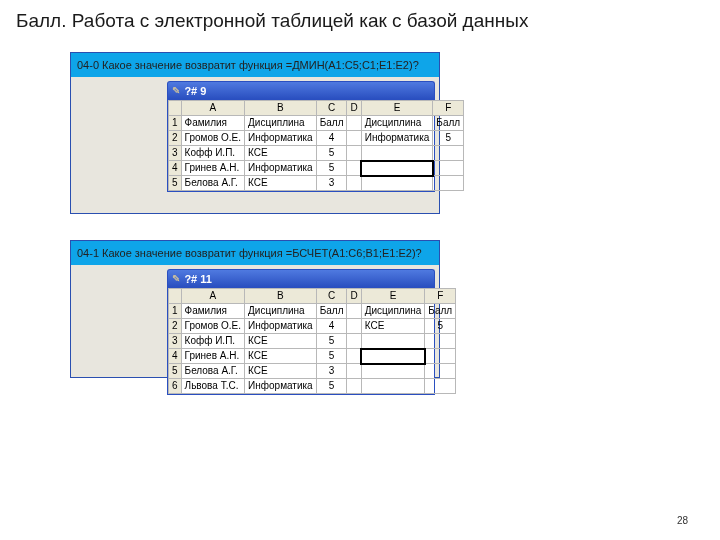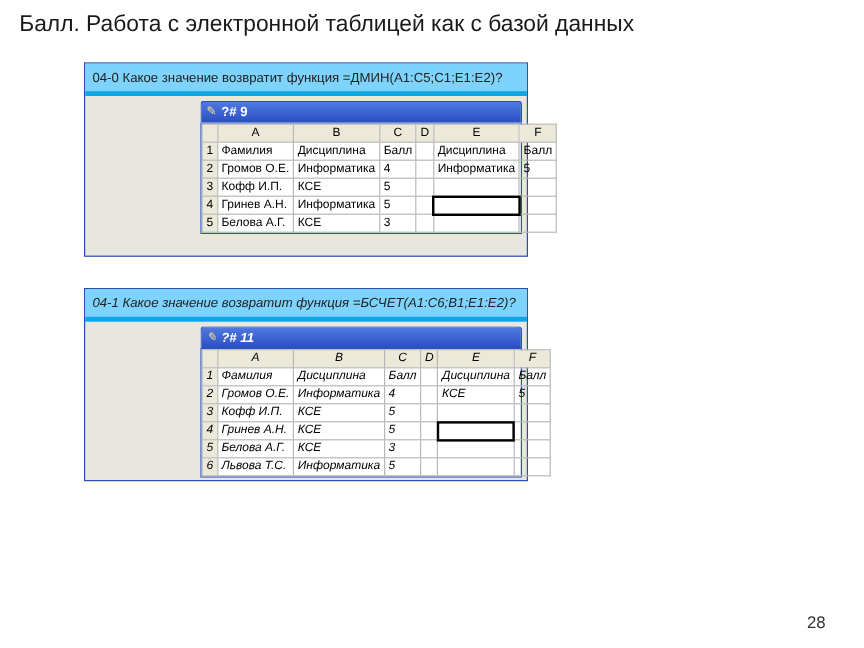--- a/index.html
+++ b/index.html
@@ -22,25 +22,25 @@
   }
   .block {
     position: absolute;
     left: 70px;
     width: 370px;
     border: 1px solid #2a4fb0;
     background: #e8e6de;
     box-sizing: border-box;
   }
   .block1 { top: 52px;  height: 162px; }
-  .block2 { top: 240px; height: 161px; font-style: italic; }
+  .block2 { top: 240px; height: 138px; }
 
   .question-bar {
-    background: #7dd3fc;
-    border-bottom: 4px solid #0ea5e9;
+    background: #0ea5e9;
+    border-bottom: 1px solid #0ea5e9;
     font-size: 11px;
     color: #222;
     padding: 6px 6px 5px 6px;
     line-height: 1.1;
   }
 
   .windowlet {
     margin: 4px 0 0 96px;
     width: 268px;
   }
@@ -95,38 +95,38 @@
     background: #ece9d8;
     text-align: center;
     width: 12px;
   }
   td.selrow {
     background: #f8c77a;
   }
   th.selcol {
     background: #f8c77a;
   }
-  td.right { text-align: left; }
+  td.right { text-align: center; }
   td.selcell {
     outline: 2px solid #000;
     outline-offset: -1px;
     background: #fff;
   }
   .colA { width: 56px; }
   .colB { width: 62px; }
   .colC { width: 28px; }
   .colD { width: 10px; }
   .colE { width: 60px; }
   .colF { width: 30px; }
 
   .pagenum {
     position: absolute;
     right: 32px;
     bottom: 14px;
-    font-size: 14px;
+    font-size: 10px;
     color: #333;
     margin-top: 16px;
   }
 </style>
 </head>
 <body>
 
 <div class="page-title">Балл. Работа с электронной таблицей как с базой данных</div>
 
 <div class="block block1">

